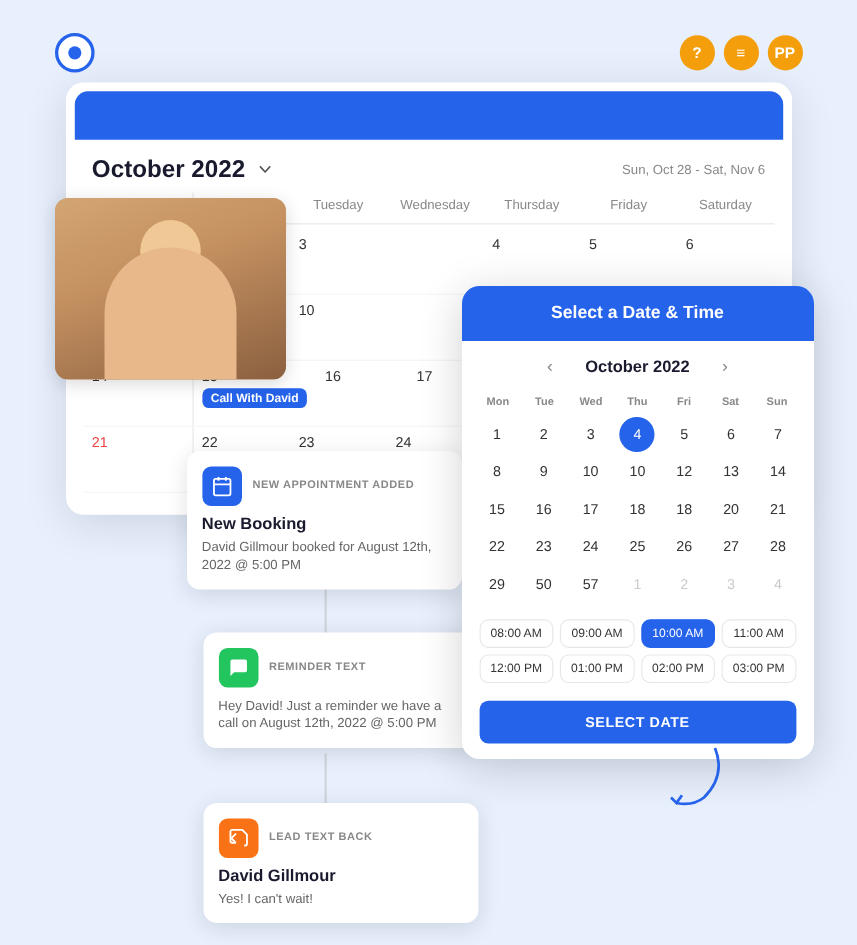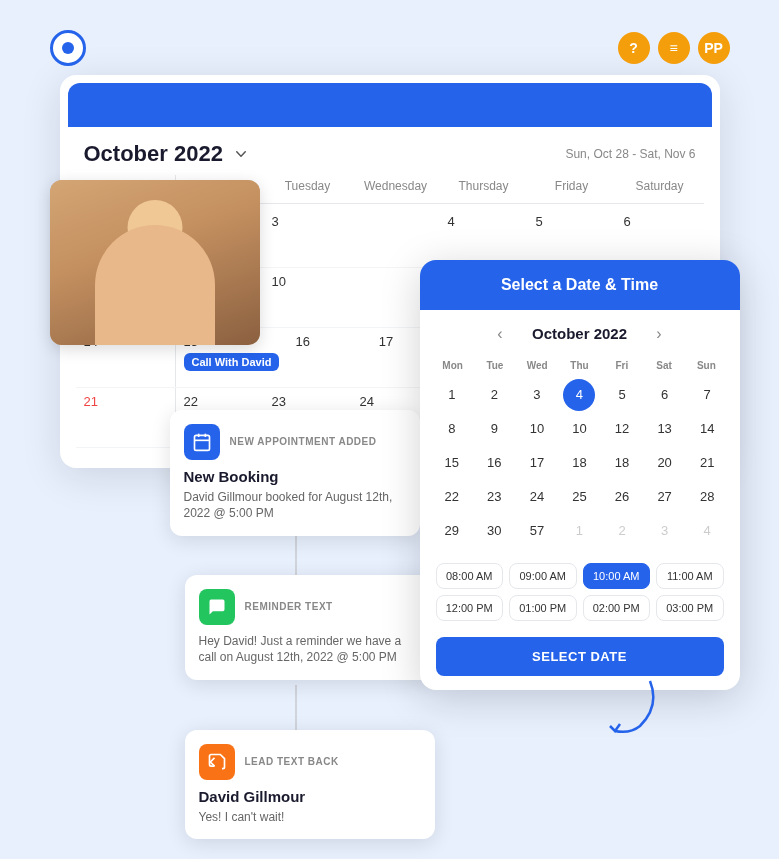--- a/index.html
+++ b/index.html
@@ -602,21 +602,21 @@
       <div class="picker-day">20</div>
       <div class="picker-day">21</div>
       <div class="picker-day">22</div>
       <div class="picker-day">23</div>
       <div class="picker-day">24</div>
       <div class="picker-day">25</div>
       <div class="picker-day">26</div>
       <div class="picker-day">27</div>
       <div class="picker-day">28</div>
       <div class="picker-day">29</div>
-      <div class="picker-day">30</div>
+      <div class="picker-day">50</div>
       <div class="picker-day">57</div>
       <div class="picker-day muted">1</div>
       <div class="picker-day muted">2</div>
       <div class="picker-day muted">3</div>
       <div class="picker-day muted">4</div>
     </div>
     <div class="time-slots">
       <div class="time-slot">08:00 AM</div>
       <div class="time-slot">09:00 AM</div>
       <div class="time-slot selected-time">10:00 AM</div>

